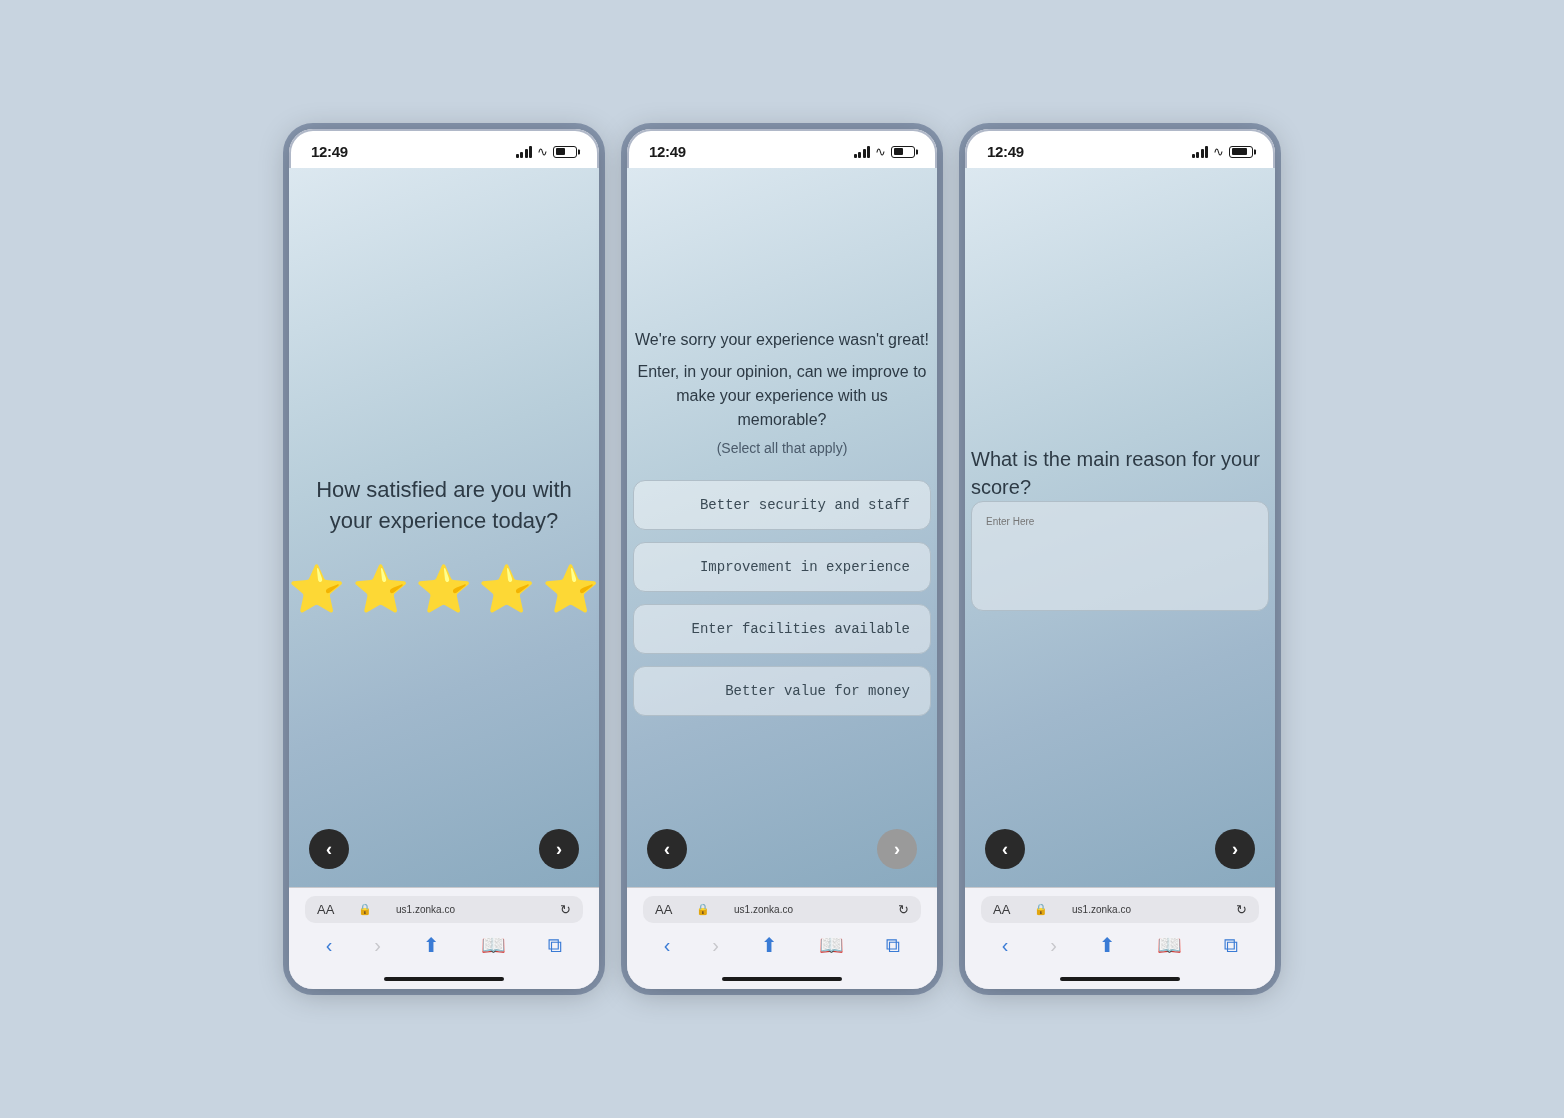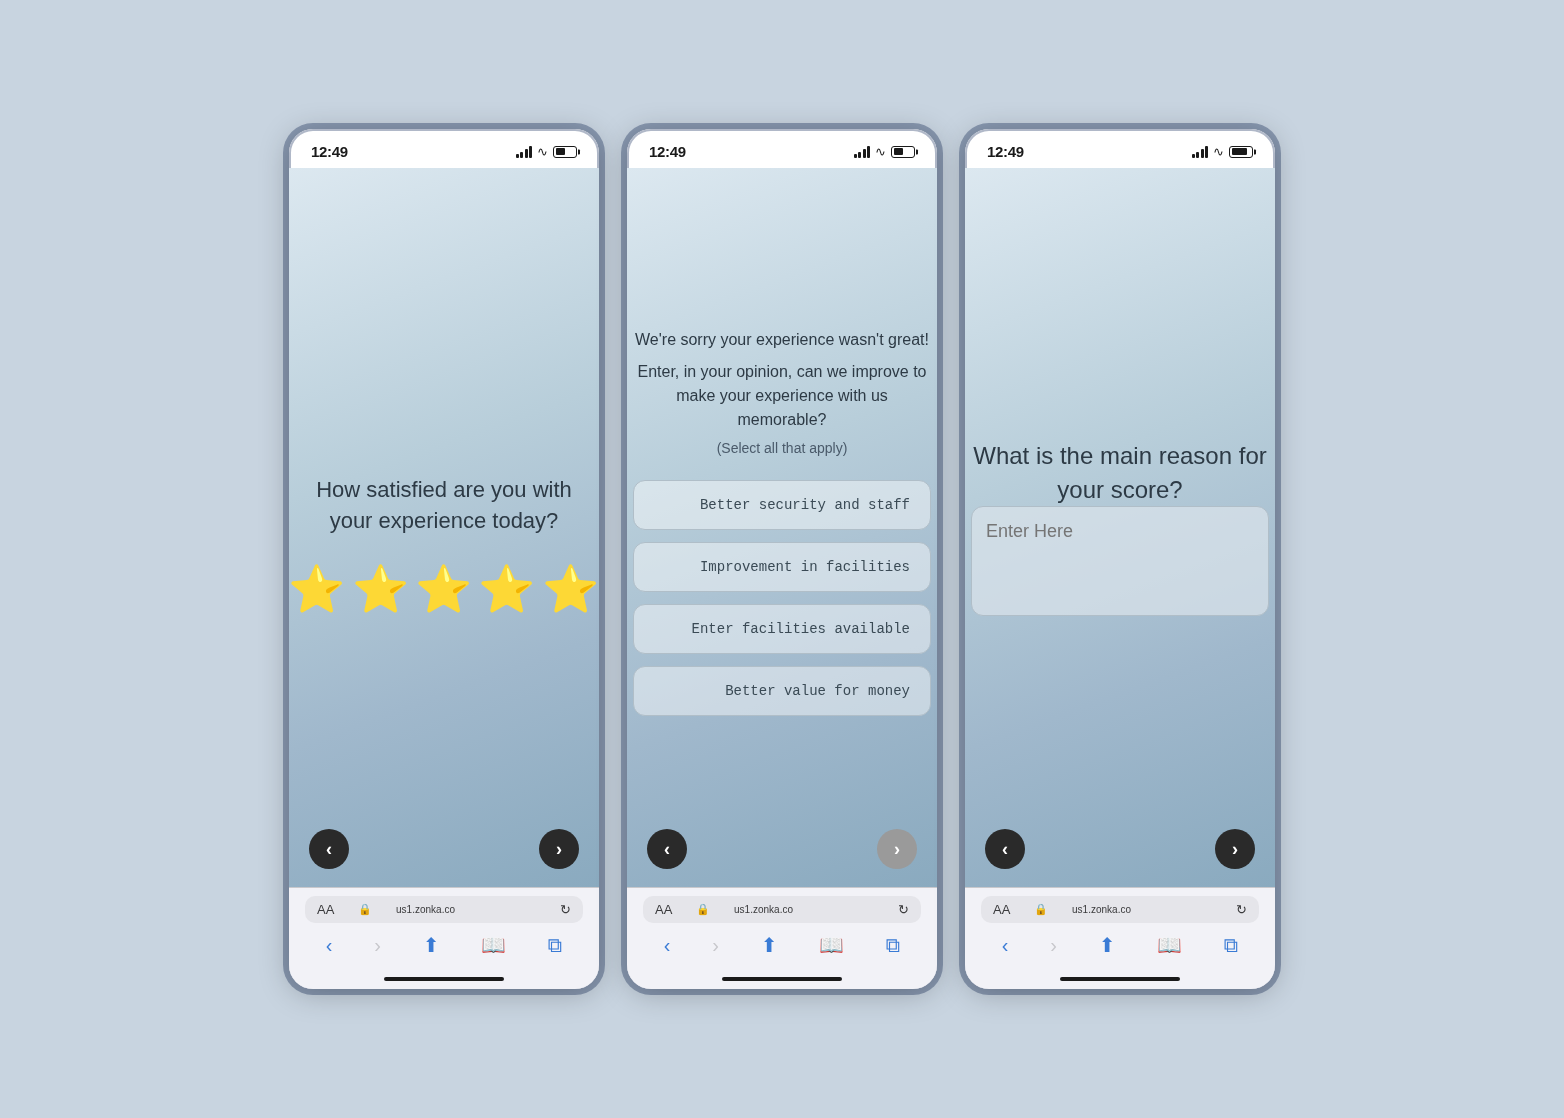--- a/index.html
+++ b/index.html
@@ -250,35 +250,34 @@
       color: #3a4a55;
       font-size: 14px;
       text-align: right;
       cursor: pointer;
       margin-bottom: 12px;
       font-family: Liberation Mono, monospace;
     }
 
     
     .main-reason-text {
-      text-align: center;
-      font-size: 24px;
+      font-size: 20px;
       color: #2d3a45;
       font-weight: 400;
       line-height: 1.4;
     }
 
     .text-input-area {
       width: 100%;
       height: 110px;
       background: rgba(220,228,235,0.7);
       border: 1px solid #b0bec8;
       border-radius: 12px;
       padding: 14px;
-      font-size: 18px;
+      font-size: 10px;
       color: #8a9aaa;
       resize: none;
       outline: none;
       font-family: inherit;
     }
 
     .home-indicator {
       height: 20px;
       display: flex;
       align-items: center;
@@ -371,21 +370,21 @@
         </div>
       </div>
     </div>
 
     <div class="phone-screen">
       <p class="sorry-text">We're sorry your experience wasn't great!</p>
       <p class="sorry-text">Enter, in your opinion, can we improve to make your experience with us memorable?</p>
       <p class="select-note">(Select all that apply)</p>
 
       <button class="option-btn">Better security and staff</button>
-      <button class="option-btn">Improvement in facilities</button>
+      <button class="option-btn">Improvement in experience</button>
       <button class="option-btn">Enter facilities available</button>
       <button class="option-btn">Better value for money</button>
 
       <div class="nav-arrow left">
         <span class="nav-arrow-symbol">‹</span>
       </div>
       <div class="nav-arrow right disabled">
         <span class="nav-arrow-symbol">›</span>
       </div>
     </div>

